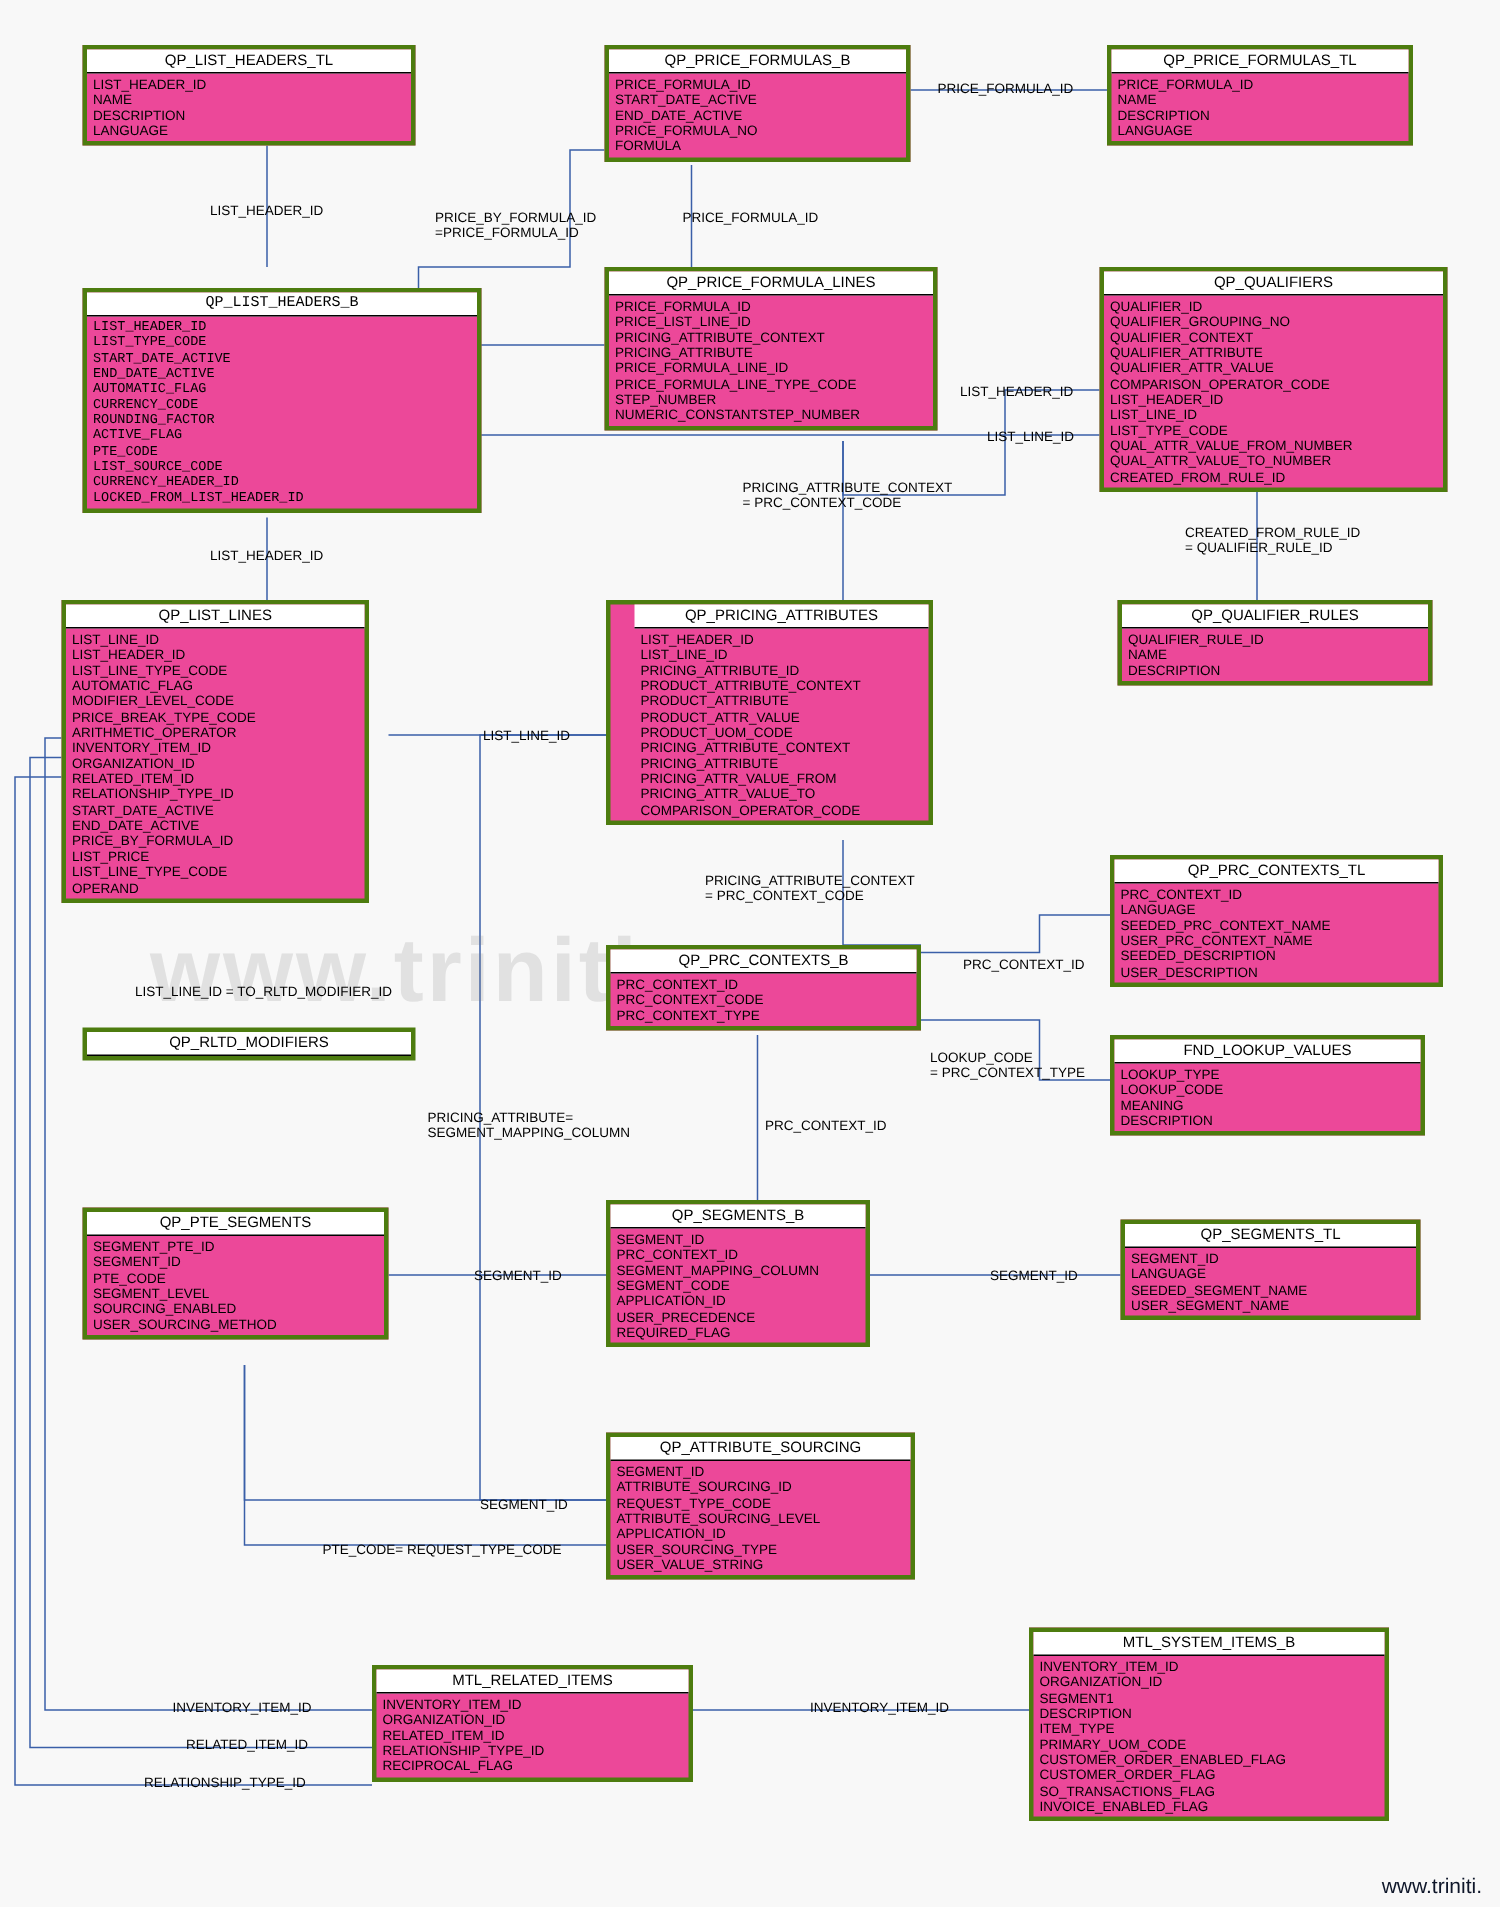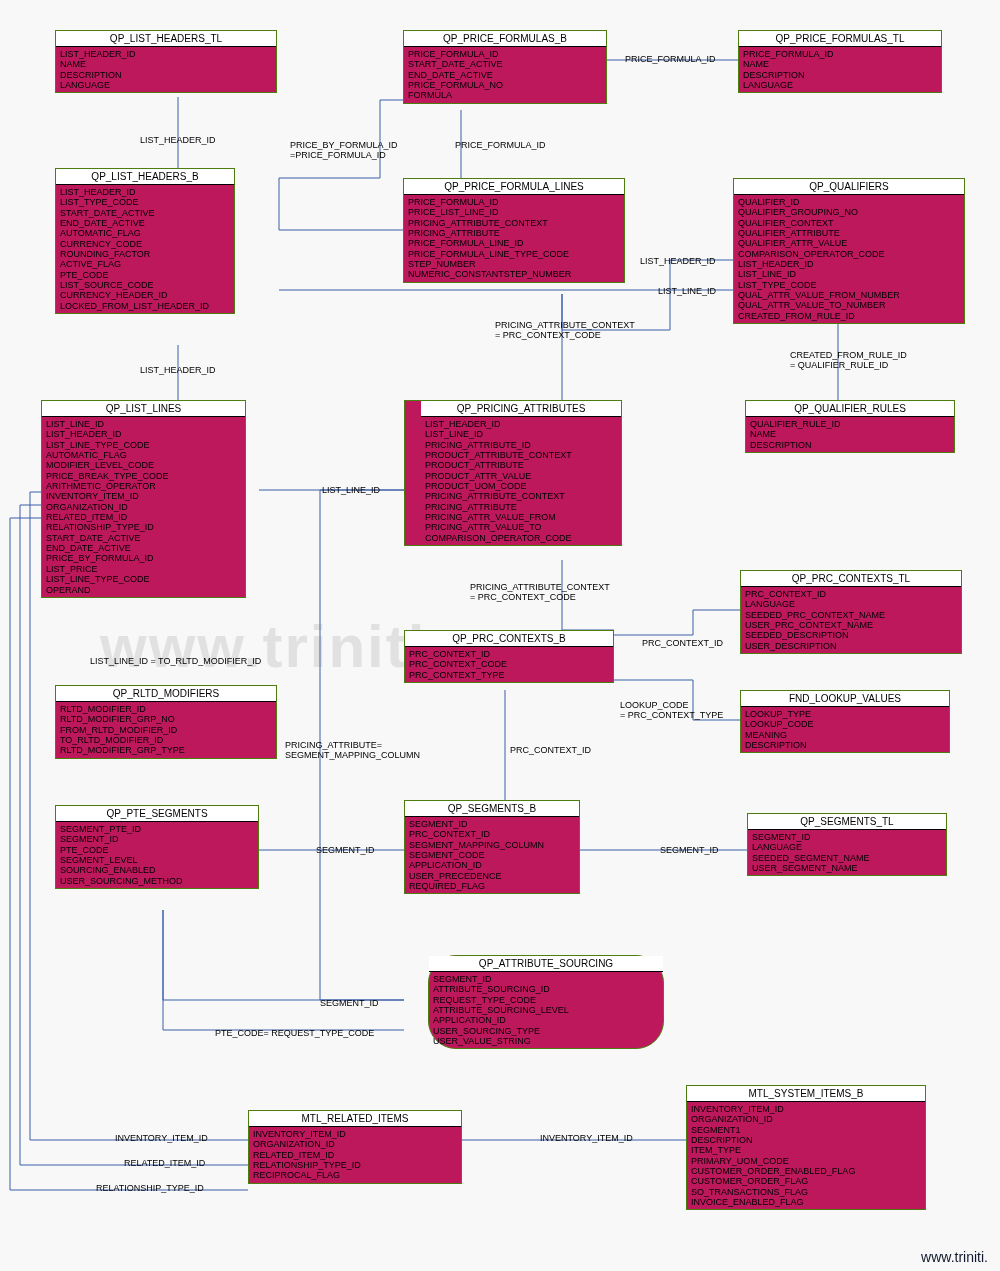--- a/index.html
+++ b/index.html
@@ -7,22 +7,22 @@
     padding: 0;
     font-family: Arial, sans-serif;
     background: #f8f8f8;
     width: 1000px;
     height: 1271px;
     position: relative;
     overflow: hidden;
   }
   .entity {
     position: absolute;
-    background: #be185d;
-    border: 1px solid #4d7c0f;
+    background: #ec4899;
+    border: 3px solid #4d7c0f;
     box-sizing: border-box;
   }
   .entity-title {
     text-align: center;
     font-size: 10px;
     font-weight: normal;
     border-bottom: 1px solid #000;
     padding: 2px 4px;
     background: #fff;
   }
@@ -128,21 +128,21 @@
 <div class="entity" style="left:738px; top:30px; width:204px;">
   <div class="entity-title">QP_PRICE_FORMULAS_TL</div>
   <div class="entity-body">
       <div>PRICE_FORMULA_ID</div>
       <div>NAME</div>
       <div>DESCRIPTION</div>
       <div>LANGUAGE</div>
     </div>
 </div>
 
-<div class="entity" style="left:55px; top:168px; width:180px;">
+<div class="entity" style="left:55px; top:192px; width:266px;font-family:Liberation Mono, monospace;">
   <div class="entity-title">QP_LIST_HEADERS_B</div>
   <div class="entity-body">
       <div>LIST_HEADER_ID</div>
       <div>LIST_TYPE_CODE</div>
       <div>START_DATE_ACTIVE</div>
       <div>END_DATE_ACTIVE</div>
       <div>AUTOMATIC_FLAG</div>
       <div>CURRENCY_CODE</div>
       <div>ROUNDING_FACTOR</div>
       <div>ACTIVE_FLAG</div>
@@ -261,27 +261,20 @@
   <div class="entity-body">
       <div>LOOKUP_TYPE</div>
       <div>LOOKUP_CODE</div>
       <div>MEANING</div>
       <div>DESCRIPTION</div>
     </div>
 </div>
 
 <div class="entity" style="left:55px; top:685px; width:222px;">
   <div class="entity-title">QP_RLTD_MODIFIERS</div>
-  <div class="entity-body">
-      <div>RLTD_MODIFIER_ID</div>
-      <div>RLTD_MODIFIER_GRP_NO</div>
-      <div>FROM_RLTD_MODIFIER_ID</div>
-      <div>TO_RLTD_MODIFIER_ID</div>
-      <div>RLTD_MODIFIER_GRP_TYPE</div>
-    </div>
 </div>
 
 <div class="entity" style="left:55px; top:805px; width:204px;">
   <div class="entity-title">QP_PTE_SEGMENTS</div>
   <div class="entity-body">
       <div>SEGMENT_PTE_ID</div>
       <div>SEGMENT_ID</div>
       <div>PTE_CODE</div>
       <div>SEGMENT_LEVEL</div>
       <div>SOURCING_ENABLED</div>
@@ -305,21 +298,21 @@
 <div class="entity" style="left:747px; top:813px; width:200px;">
   <div class="entity-title">QP_SEGMENTS_TL</div>
   <div class="entity-body">
       <div>SEGMENT_ID</div>
       <div>LANGUAGE</div>
       <div>SEEDED_SEGMENT_NAME</div>
       <div>USER_SEGMENT_NAME</div>
     </div>
 </div>
 
-<div class="entity" style="left:428px; top:955px; width:236px;border-radius:28px;">
+<div class="entity" style="left:404px; top:955px; width:206px;">
   <div class="entity-title">QP_ATTRIBUTE_SOURCING</div>
   <div class="entity-body">
       <div>SEGMENT_ID</div>
       <div>ATTRIBUTE_SOURCING_ID</div>
       <div>REQUEST_TYPE_CODE</div>
       <div>ATTRIBUTE_SOURCING_LEVEL</div>
       <div>APPLICATION_ID</div>
       <div>USER_SOURCING_TYPE</div>
       <div>USER_VALUE_STRING</div>
     </div>

